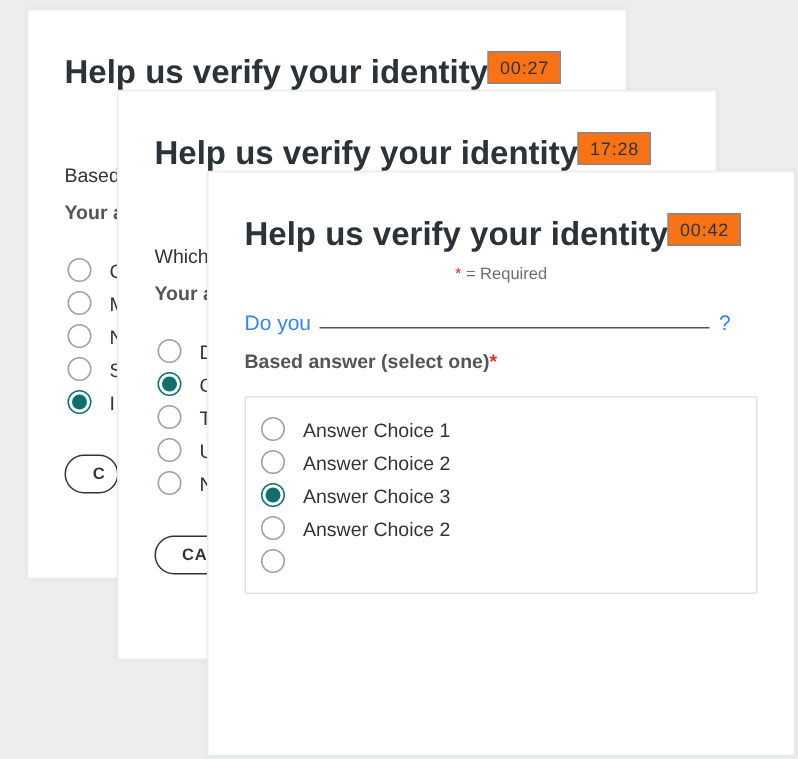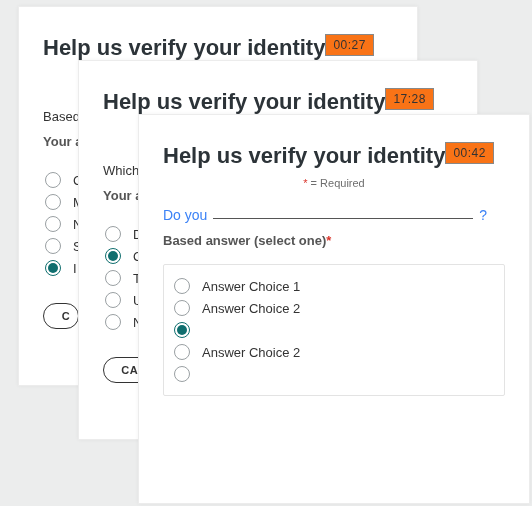--- a/index.html
+++ b/index.html
@@ -252,20 +252,21 @@
         <div class="opt">
           <span class="radio"></span>
           <span>Answer Choice 1</span>
         </div>
         <div class="opt">
           <span class="radio"></span>
           <span>Answer Choice 2</span>
         </div>
         <div class="opt">
           <span class="radio sel"></span>
+          <span>Answer Choice 3</span>
         </div>
         <div class="opt">
           <span class="radio"></span>
           <span>Answer Choice 2</span>
         </div>
         <div class="opt">
           <span class="radio"></span>
         </div>
       </div>
 

